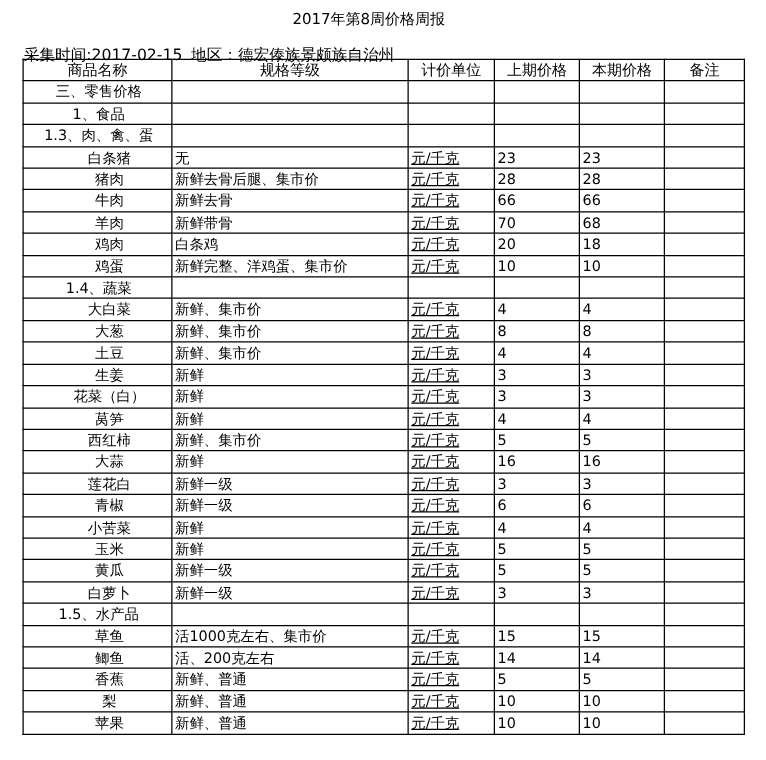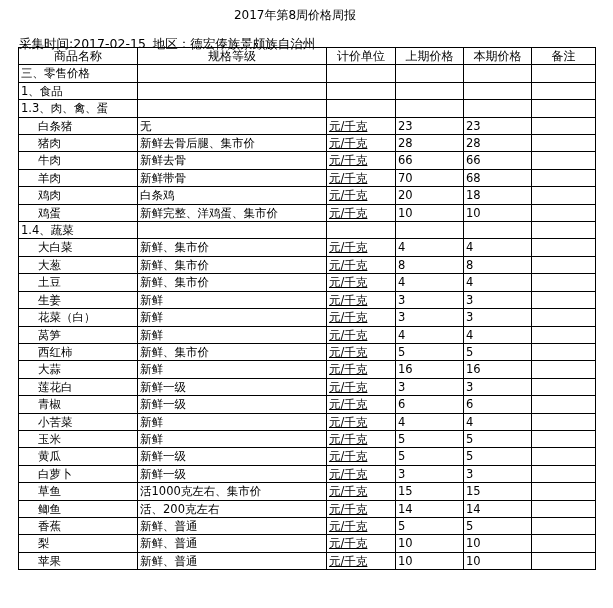--- a/index.html
+++ b/index.html
@@ -68,21 +68,21 @@
     font-size: 12px;
   }
   
   col.c-name   { width: 119px; }
   col.c-spec   { width: 189px; }
   col.c-unit   { width: 69px; }
   col.c-prev   { width: 68px; }
   col.c-curr   { width: 68px; }
   col.c-remark { width: 64px; }
 
-  td.cell-name        { text-align: left; }
+  td.cell-name        { text-align: center; }
   td.cell-name.level-category { padding-left: 2px; }
   td.cell-name.level-item     { padding-left: 19px; margin-left: 37px; }
   td.cell-spec  { text-align: left; }
   td.cell-unit  { text-align: left; padding-left: 3px; text-decoration: underline; }
   td.cell-price { text-align: left; padding-left: 3px; }
   td.cell-remark{ text-align: left; }
 </style>
 </head>
 <body>
 
@@ -298,20 +298,28 @@
         </tr>
         <tr>
           <td class="cell-name level-item">白萝卜</td>
           <td class="cell-spec">新鲜一级</td>
           <td class="cell-unit">元/千克</td>
           <td class="cell-price">3</td>
           <td class="cell-price">3</td>
           <td class="cell-remark"></td>
         </tr>
         <tr>
+          <td class="cell-name level-category">1.5、水产品</td>
+          <td class="cell-spec"></td>
+          <td class="cell-unit"></td>
+          <td class="cell-price"></td>
+          <td class="cell-price"></td>
+          <td class="cell-remark"></td>
+        </tr>
+        <tr>
           <td class="cell-name level-item">草鱼</td>
           <td class="cell-spec">活1000克左右、集市价</td>
           <td class="cell-unit">元/千克</td>
           <td class="cell-price">15</td>
           <td class="cell-price">15</td>
           <td class="cell-remark"></td>
         </tr>
         <tr>
           <td class="cell-name level-item">鲫鱼</td>
           <td class="cell-spec">活、200克左右</td>

